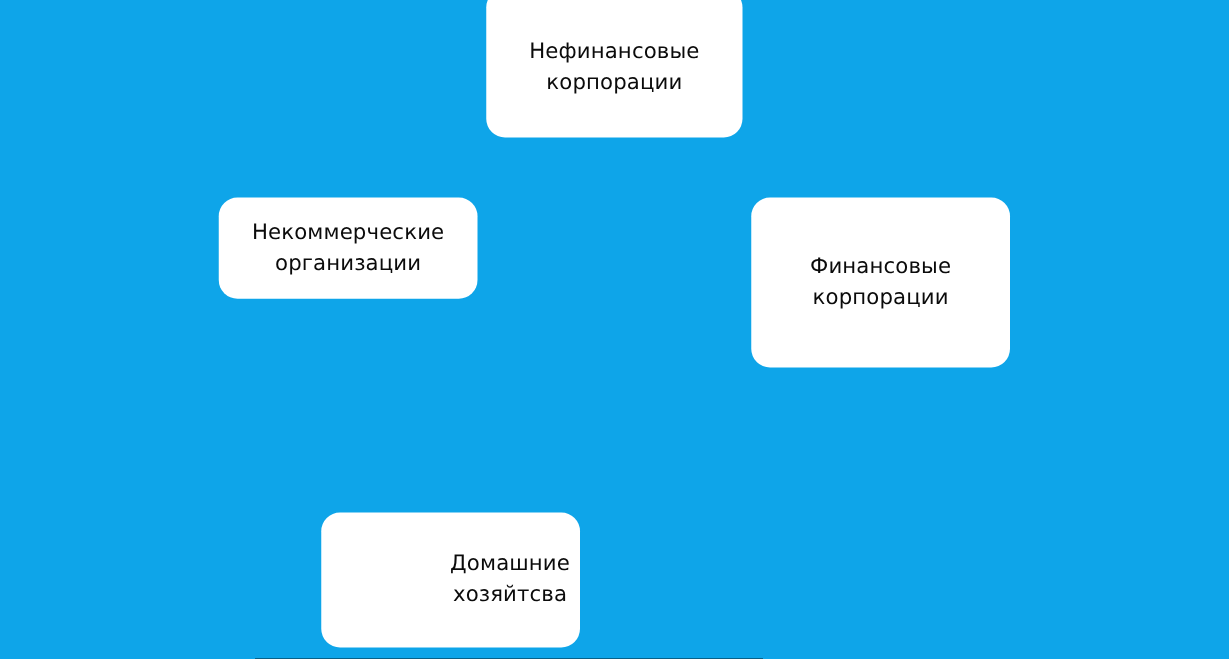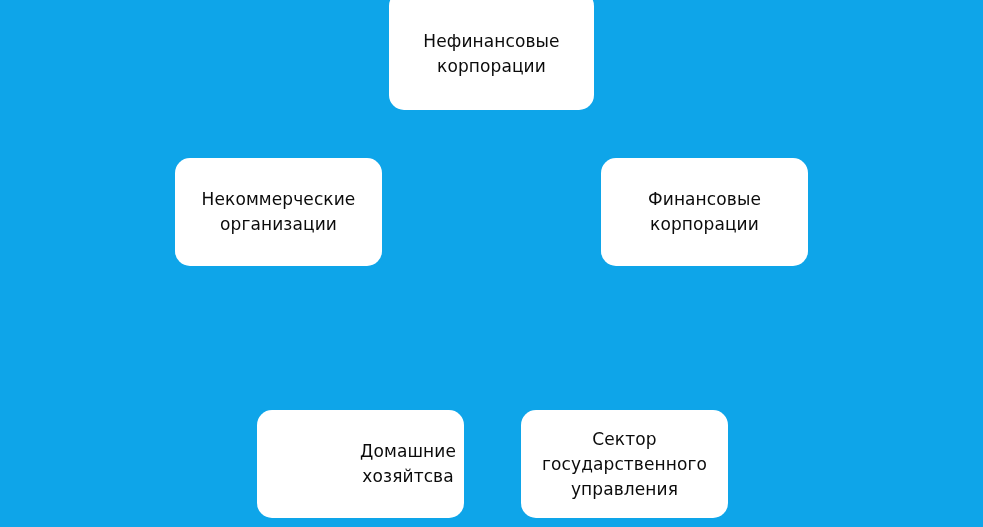--- a/index.html
+++ b/index.html
@@ -50,27 +50,27 @@
     width: 205px;
     height: 119px;
   }
   #node-nonfinancial-corporations .node-label {
     padding-top: 7px;
   }
   #node-nonprofit-organizations {
     left: 175px;
     top: 158px;
     width: 207px;
-    height: 108px;
+    height: 81px;
   }
   #node-financial-corporations {
     left: 601px;
     top: 158px;
     width: 207px;
-    height: 108px;
+    height: 136px;
   }
   #node-households {
     left: 257px;
     top: 410px;
     width: 207px;
     height: 108px;
     justify-content: flex-end;
   }
   #node-government-sector {
     left: 521px;
@@ -97,19 +97,14 @@
   <div class="node" id="node-financial-corporations">
     <span class="node-label">Финансовые
 корпорации</span>
   </div>
 
   <div class="node" id="node-households">
     <span class="node-label">Домашние
 хозяйтсва</span>
   </div>
 
-  <div class="node" id="node-government-sector">
-    <span class="node-label">Сектор
-государственного
-управления</span>
-  </div>
 
 </div>
 
 </body></html>

